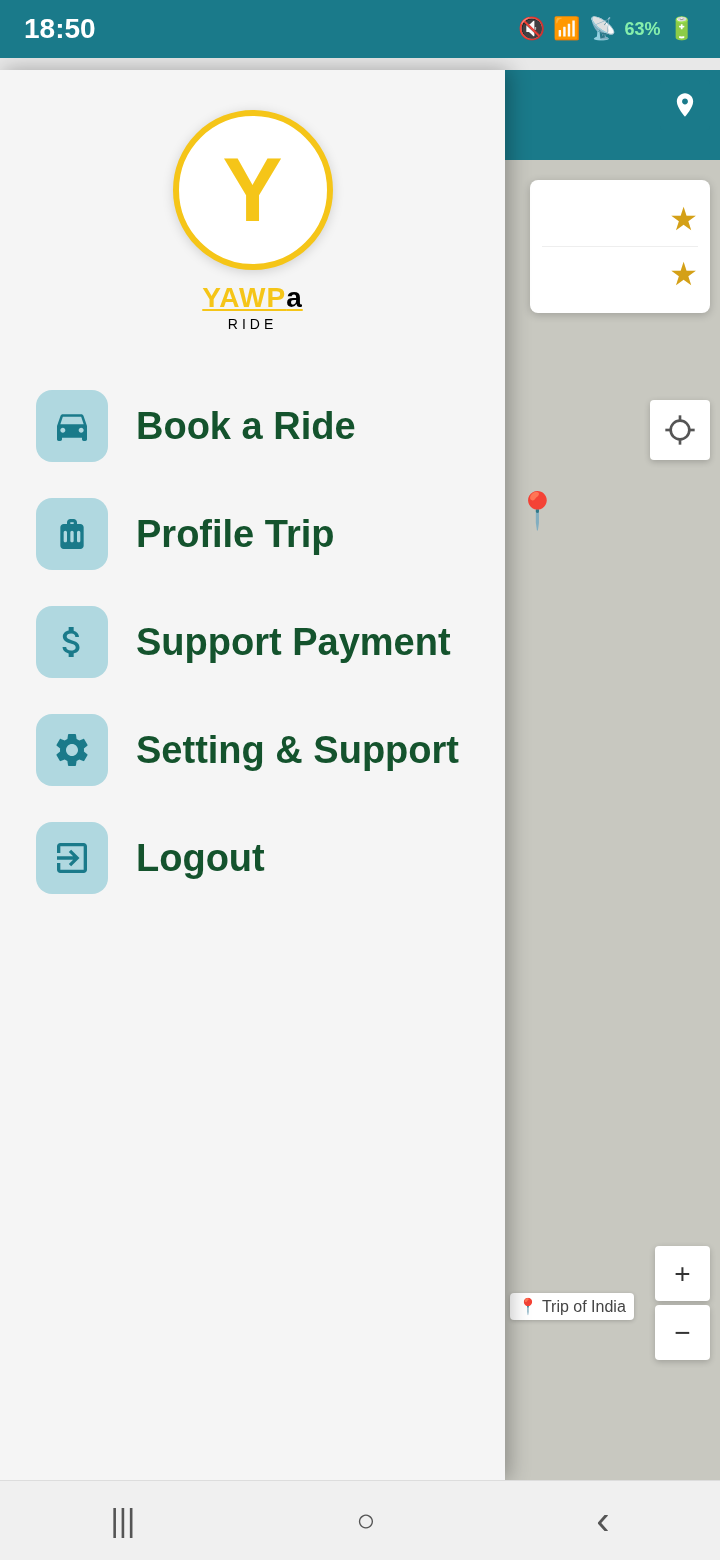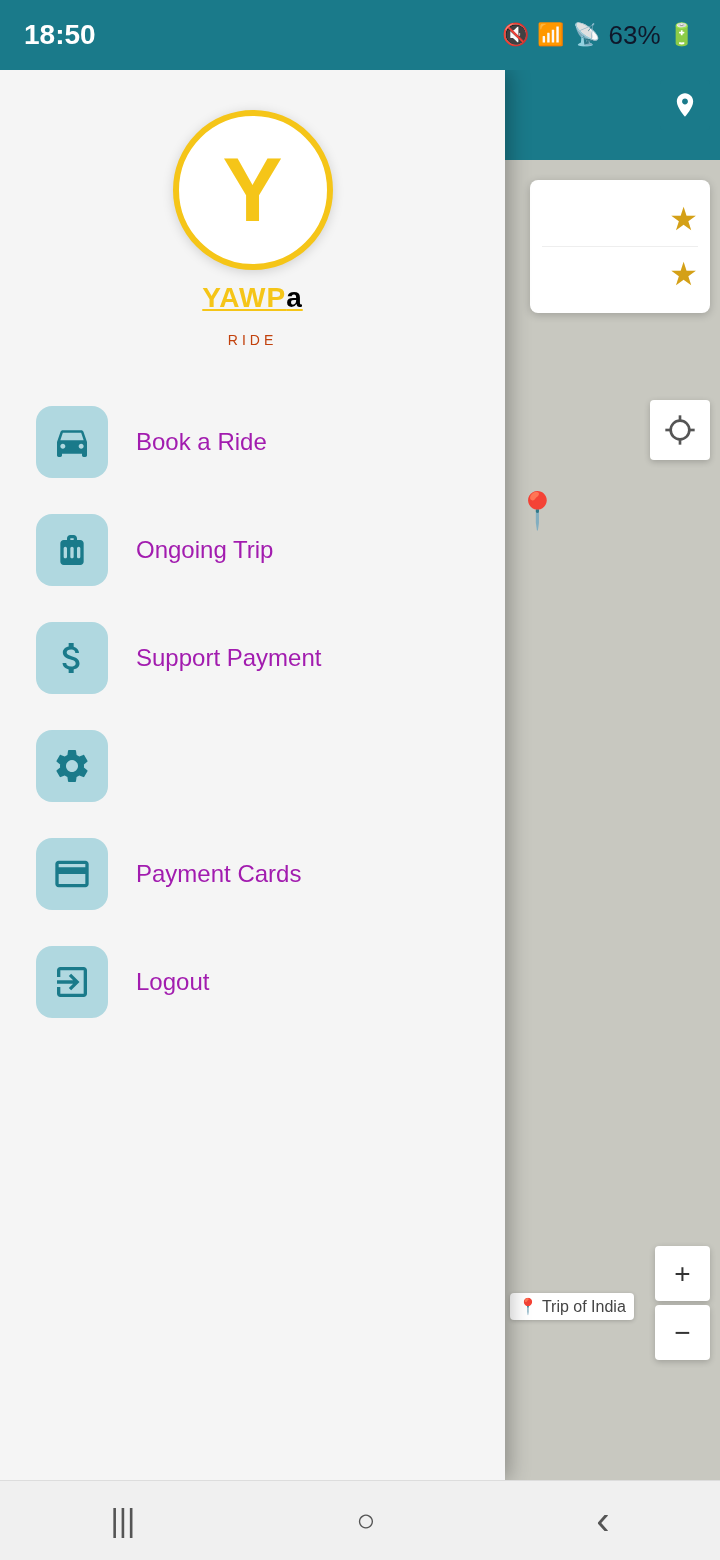--- a/index.html
+++ b/index.html
@@ -9,21 +9,21 @@
       height: 1560px;
       font-family: 'Segoe UI', Arial, sans-serif;
       background: #e8e8e8;
       overflow: hidden;
       position: relative;
     }
 
     
     .status-bar {
       width: 720px;
-      height: 70px;
+      height: 58px;
       background: #1a7a8a;
       display: flex;
       align-items: center;
       justify-content: space-between;
       padding: 0 24px;
       position: relative;
       z-index: 100;
     }
     .status-time {
       color: white;
@@ -31,22 +31,23 @@
       font-weight: bold;
     }
     .status-icons {
       display: flex;
       align-items: center;
       gap: 8px;
       color: white;
       font-size: 22px;
     }
     .battery-text {
-      color: #0f172a;
-      font-size: 26px;
+      color: #86efac;
+      font-size: 18px;
+      font-weight: bold;
     }
 
     
     .map-bg {
       position: absolute;
       top: 70px;
       left: 505px;
       right: 0;
       bottom: 80px;
       background: #c8c8c0;
@@ -190,23 +191,23 @@
     .logo-text {
       font-size: 28px;
       font-weight: 700;
       letter-spacing: 1px;
       color: #f5c518;
       text-decoration: underline;
     }
     .logo-text .logo-a { color: #000; font-weight: 900; }
     .logo-subtext {
       font-size: 14px;
-      color: #c2410c;
+      color: #000000;
       letter-spacing: 4px;
-      margin-top: 18px;
+      margin-top: 2px;
     }
 
     
     .menu-list {
       list-style: none;
       padding: 10px 0;
     }
     .menu-item {
       display: flex;
       align-items: center;
@@ -224,23 +225,23 @@
       justify-content: center;
       margin-right: 28px;
       flex-shrink: 0;
     }
     .menu-icon-wrap svg {
       width: 40px;
       height: 40px;
       fill: #1a7a8a;
     }
     .menu-label {
-      font-size: 24px;
-      color: #a21caf;
-      font-weight: 400;
+      font-size: 38px;
+      color: #14532d;
+      font-weight: 700;
     }
 
     
     .nav-bar {
       position: absolute;
       bottom: 0;
       left: 0;
       width: 720px;
       height: 80px;
       background: #f0f0f0;
@@ -326,51 +327,44 @@
       </div>
       <span class="menu-label">Book a Ride</span>
     </li>
 
     <li class="menu-item">
       <div class="menu-icon-wrap">
         <svg viewBox="0 0 24 24">
           <path d="M17 6h-2V5c0-1.1-.9-2-2-2h-2C9.9 3 9 3.9 9 5v1H7c-1.1 0-2 .9-2 2v11c0 1.1.9 2 2 2h10c1.1 0 2-.9 2-2V8c0-1.1-.9-2-2-2zm-6-1h2v1h-2V5zm1 12c-.55 0-1-.45-1-1v-5c0-.55.45-1 1-1s1 .45 1 1v5c0 .55-.45 1-1 1zm4 0c-.55 0-1-.45-1-1v-5c0-.55.45-1 1-1s1 .45 1 1v5c0 .55-.45 1-1 1zm-8 0c-.55 0-1-.45-1-1v-5c0-.55.45-1 1-1s1 .45 1 1v5c0 .55-.45 1-1 1z"></path>
         </svg>
       </div>
-      <span class="menu-label">Ongoing Trip</span>
+      <span class="menu-label">Profile Trip</span>
     </li>
 
 
     <li class="menu-item">
       <div class="menu-icon-wrap">
         <svg viewBox="0 0 24 24">
           <path d="M11.8 10.9c-2.27-.59-3-1.2-3-2.15 0-1.09 1.01-1.85 2.7-1.85 1.78 0 2.44.85 2.5 2.1h2.21c-.07-1.72-1.12-3.3-3.21-3.81V3h-3v2.16c-1.94.42-3.5 1.68-3.5 3.61 0 2.31 1.91 3.46 4.7 4.13 2.5.6 3 1.48 3 2.41 0 .69-.49 1.79-2.7 1.79-2.06 0-2.87-.92-2.98-2.1h-2.2c.12 2.19 1.76 3.42 3.68 3.83V21h3v-2.15c1.95-.37 3.5-1.5 3.5-3.55 0-2.84-2.43-3.81-4.7-4.4z"></path>
         </svg>
       </div>
       <span class="menu-label">Support Payment</span>
     </li>
 
 
 
     <li class="menu-item">
       <div class="menu-icon-wrap">
         <svg viewBox="0 0 24 24">
           <path d="M19.14,12.94c0.04-0.3,0.06-0.61,0.06-0.94c0-0.32-0.02-0.64-0.07-0.94l2.03-1.58c0.18-0.14,0.23-0.41,0.12-0.61 l-1.92-3.32c-0.12-0.22-0.37-0.29-0.59-0.22l-2.39,0.96c-0.5-0.38-1.03-0.7-1.62-0.94L14.4,2.81c-0.04-0.24-0.24-0.41-0.48-0.41 h-3.84c-0.24,0-0.43,0.17-0.47,0.41L9.25,5.35C8.66,5.59,8.12,5.92,7.63,6.29L5.24,5.33c-0.22-0.08-0.47,0-0.59,0.22L2.74,8.87 C2.62,9.08,2.66,9.34,2.86,9.48l2.03,1.58C4.84,11.36,4.8,11.69,4.8,12s0.02,0.64,0.07,0.94l-2.03,1.58 c-0.18,0.14-0.23,0.41-0.12,0.61l1.92,3.32c0.12,0.22,0.37,0.29,0.59,0.22l2.39-0.96c0.5,0.38,1.03,0.7,1.62,0.94l0.36,2.54 c0.05,0.24,0.24,0.41,0.48,0.41h3.84c0.24,0,0.44-0.17,0.47-0.41l0.36-2.54c0.59-0.24,1.13-0.56,1.62-0.94l2.39,0.96 c0.22,0.08,0.47,0,0.59-0.22l1.92-3.32c0.12-0.22,0.07-0.47-0.12-0.61L19.14,12.94z M12,15.6c-1.98,0-3.6-1.62-3.6-3.6 s1.62-3.6,3.6-3.6s3.6,1.62,3.6,3.6S13.98,15.6,12,15.6z"></path>
         </svg>
       </div>
-    </li>
-
-    <li class="menu-item">
-      <div class="menu-icon-wrap">
-        <svg viewBox="0 0 24 24">
-          <path d="M20 4H4c-1.11 0-2 .89-2 2v12c0 1.11.89 2 2 2h16c1.11 0 2-.89 2-2V6c0-1.11-.89-2-2-2zm0 14H4v-6h16v6zm0-10H4V6h16v2z"></path>
-        </svg>
-      </div>
-      <span class="menu-label">Payment Cards</span>
-    </li>
+      <span class="menu-label">Setting &amp; Support</span>
+    </li>
+
 
     <li class="menu-item">
       <div class="menu-icon-wrap">
         <svg viewBox="0 0 24 24">
           <path d="M10.09 15.59L11.5 17l5-5-5-5-1.41 1.41L12.67 11H3v2h9.67l-2.58 2.59zM19 3H5c-1.11 0-2 .9-2 2v4h2V5h14v14H5v-4H3v4c0 1.1.89 2 2 2h14c1.1 0 2-.9 2-2V5c0-1.1-.9-2-2-2z"></path>
         </svg>
       </div>
       <span class="menu-label">Logout</span>
     </li>
 

